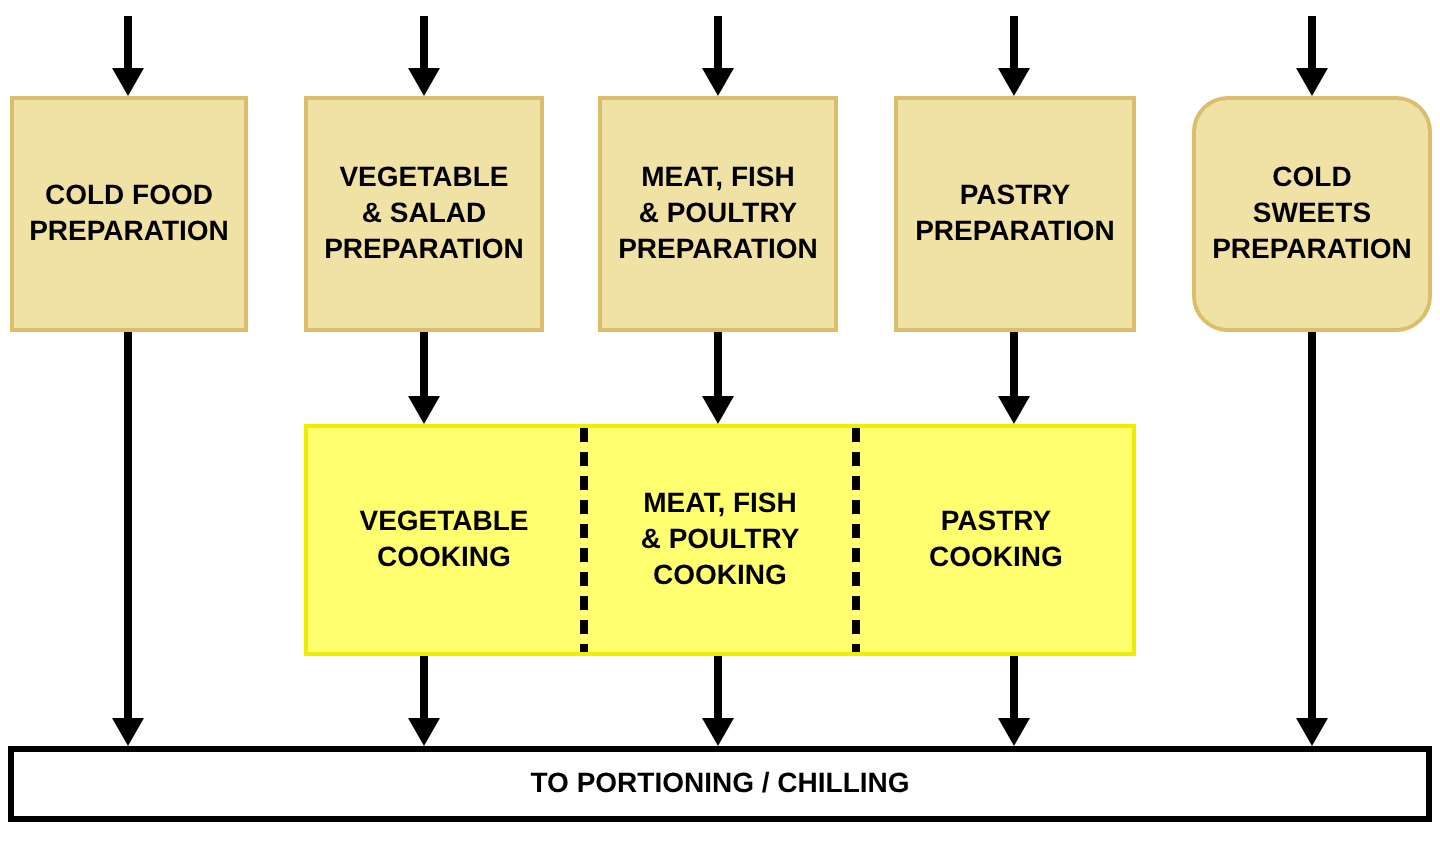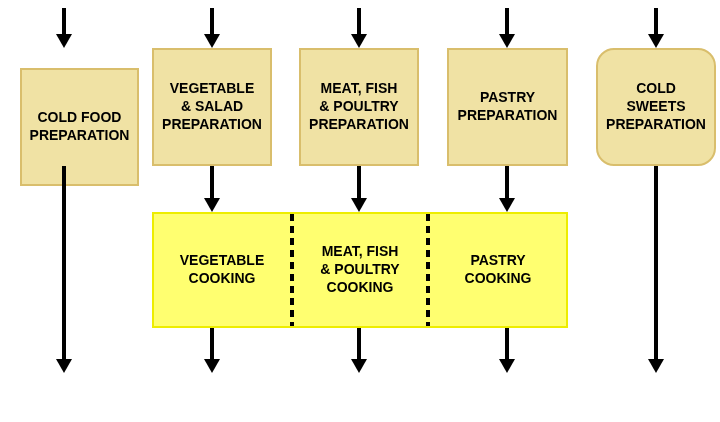--- a/index.html
+++ b/index.html
@@ -106,21 +106,21 @@
   .arrow.mid  { top: 166px; } .arrow.mid  .shaft { height: 32px; }
   .arrow.out  { top: 328px; } .arrow.out  .shaft { height: 31px; }
   .arrow.long { top: 166px; } .arrow.long .shaft { height: 193px; }
 
   .ax1 { left: 56px; }   
   .ax2 { left: 204px; }  
   .ax3 { left: 351px; }  
   .ax4 { left: 499px; }  
   .ax5 { left: 648px; }  
 
-  .px1 { left: 20px;   width: 119px; margin-top: 20px; }
+  .px1 { left: 5px;   width: 119px; }
   .px2 { left: 152px; width: 120px; }
   .px3 { left: 299px; width: 120px; }
   .px4 { left: 447px; width: 121px; }
   .px5 { left: 596px; width: 120px; border-radius: 18px; }
 </style>
 </head>
 <body>
 
 <div class="canvas">
 
@@ -215,14 +215,17 @@
 
   <div class="arrow long ax1">
       <div class="shaft"></div>
       <div class="head"></div>
     </div>
   <div class="arrow long ax5">
       <div class="shaft"></div>
       <div class="head"></div>
     </div>
 
+  <div class="output-bar">
+    <div class="box-label">TO PORTIONING / CHILLING</div>
+  </div>
 
 </div>
 
 </body></html>

